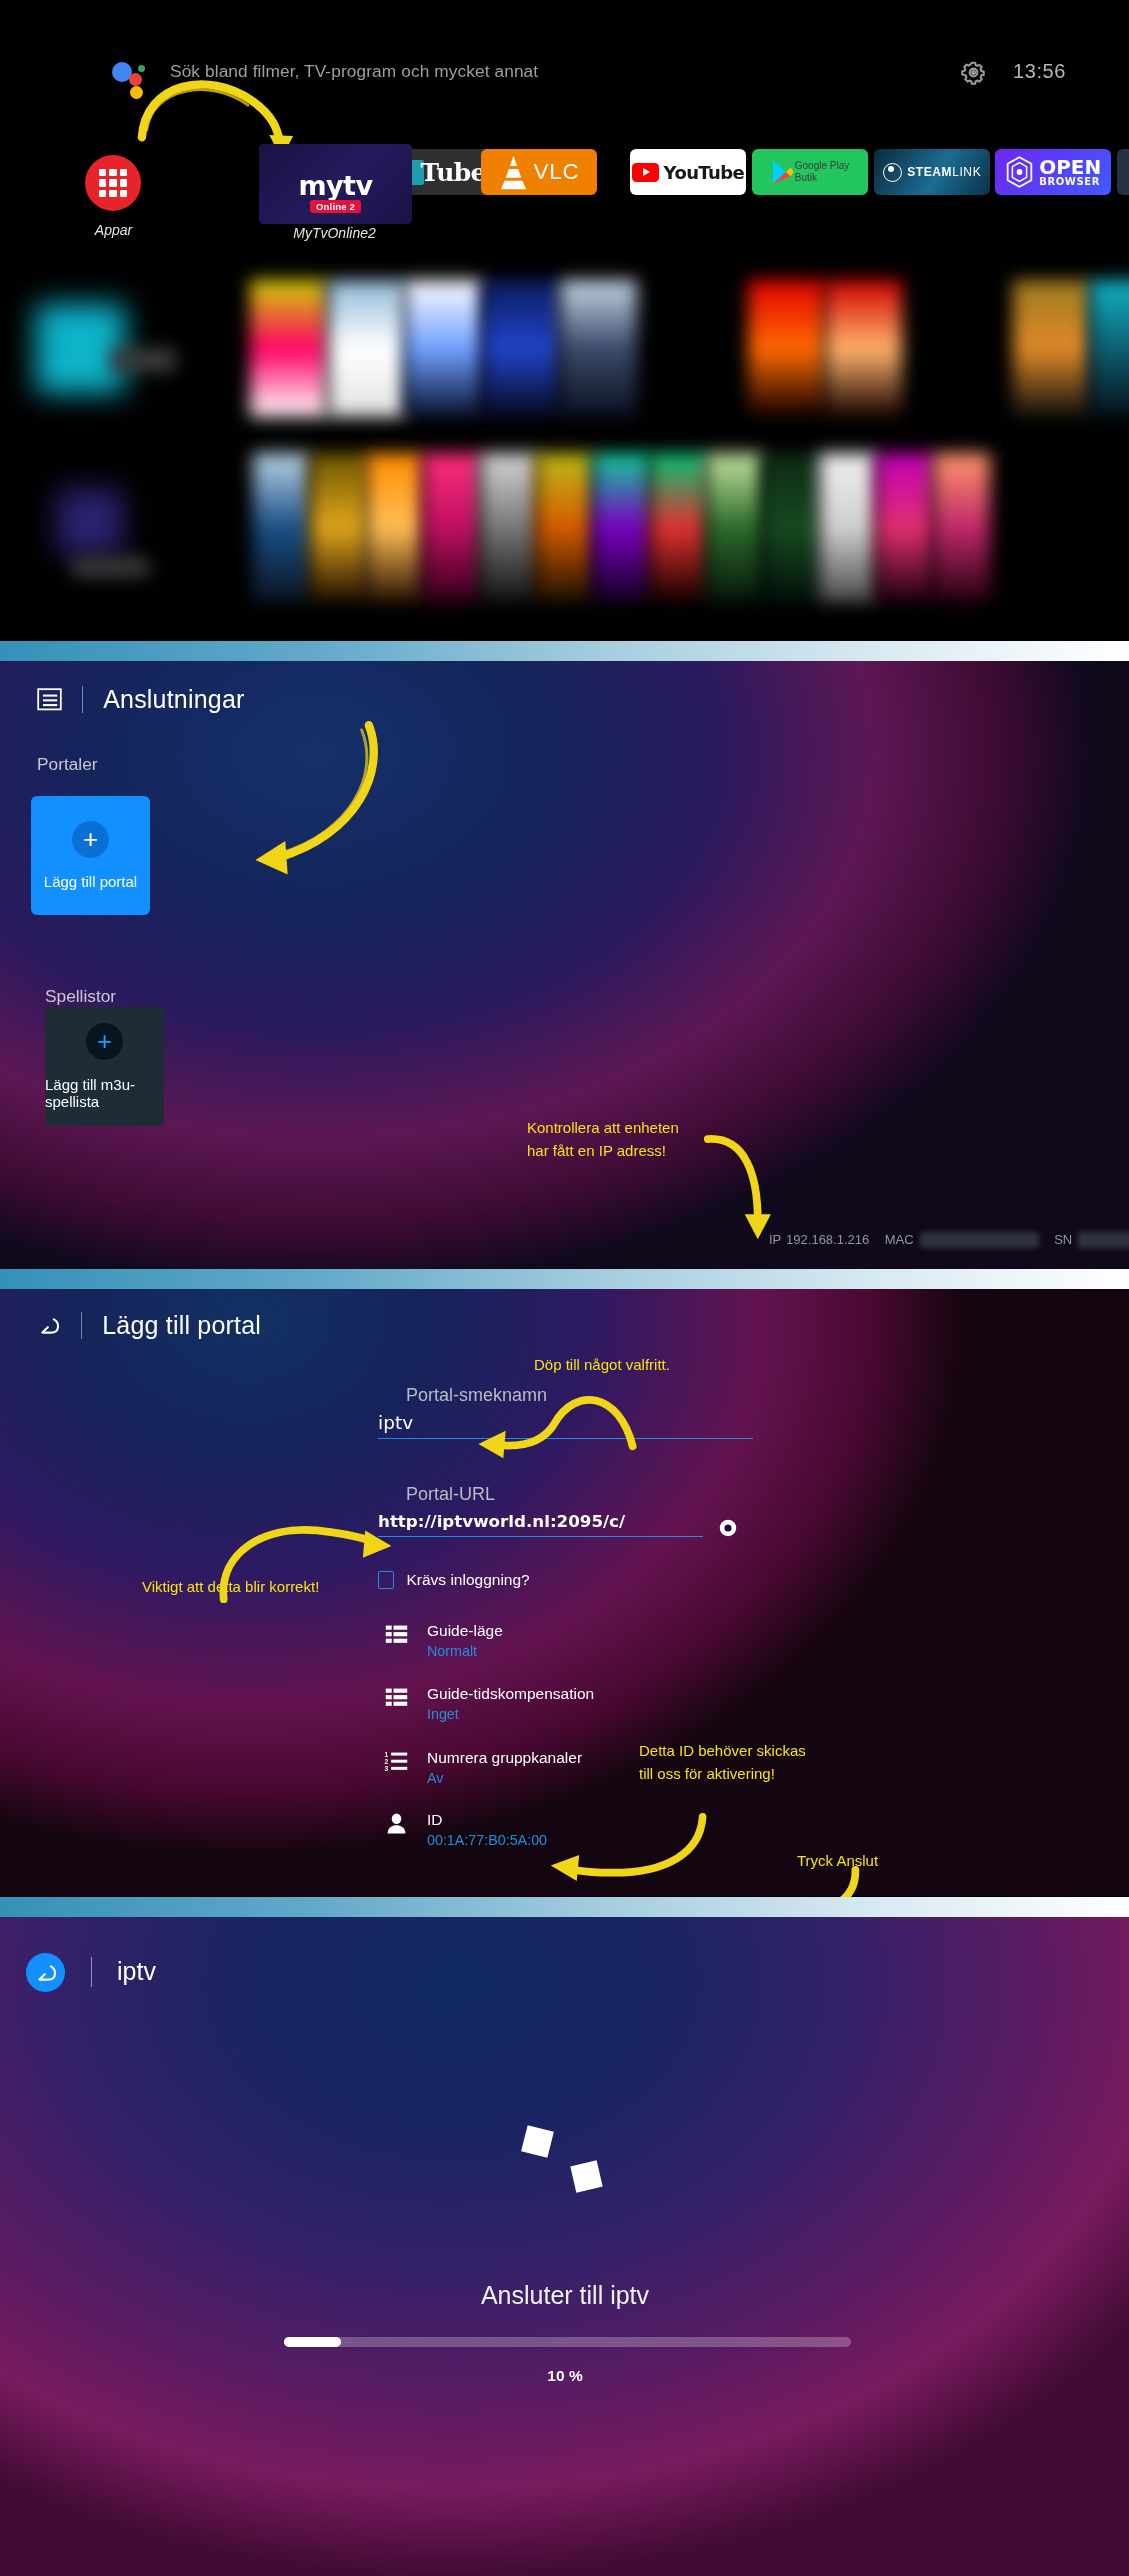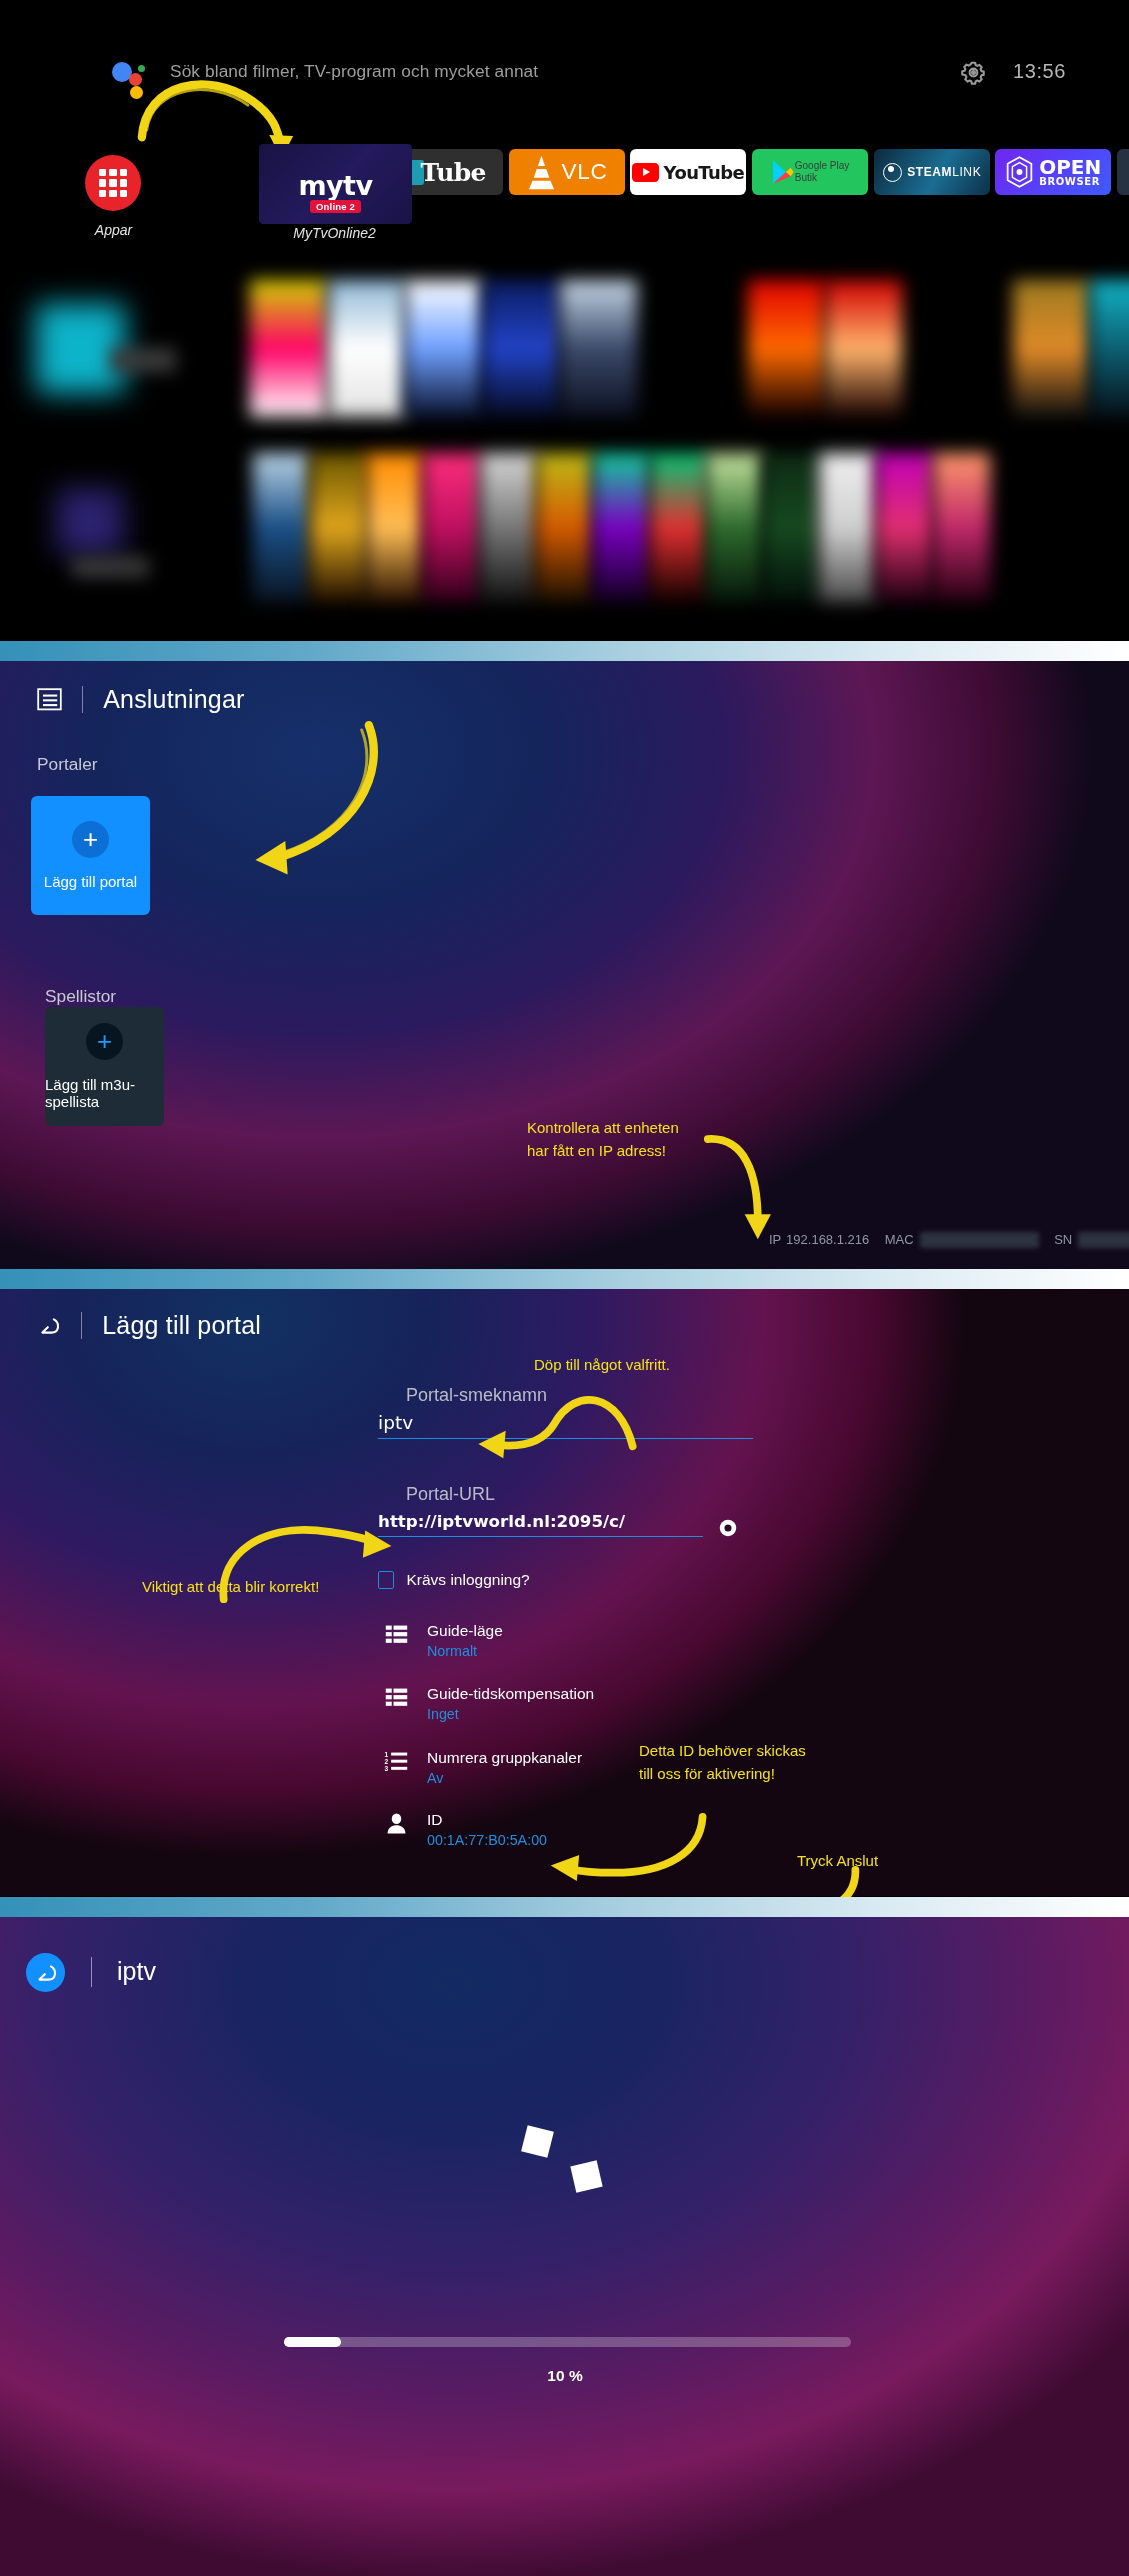--- a/index.html
+++ b/index.html
@@ -48,21 +48,21 @@
                display:flex; flex-direction:column; align-items:center; justify-content:center; z-index:5; }
   .mytv-word { font-family:"DejaVu Sans", sans-serif; font-weight:700; font-size:27px; color:#fff; line-height:1;
                letter-spacing:-0.6px; margin-top:17px; }
   .mytv-badge { margin-top:1.2px; background:#e3123b; color:#fff; font-size:9.5px; font-weight:700;
                 padding:1.2px 6px; border-radius:3px; letter-spacing:0.2px; }
 
   .tile-tube { left:387px; background:#2f2f2f; }
   .tube-sq { width:20px; height:25px; background:#1e9db0; border-radius:2.4px; margin-right:-3.6px;}
   .tube-txt { font-family:"DejaVu Serif", serif; font-weight:700; font-size:25px; color:#fff; letter-spacing:-0.6px;}
 
-  .tile-vlc { left:509px; background:#f08000; }
+  .tile-vlc { left:481px; background:#f08000; }
   .vlc-txt { font-size:22.6px; color:#fff; margin-left:6px; letter-spacing:0.6px; }
 
   .tile-yt { left:630px; background:#fff; }
   .yt-play { width:27px; height:19px; background:#ff0000; border-radius:4.2px; display:flex; align-items:center; justify-content:center; margin-right:4.8px;}
   .yt-play i { display:block; width:0;height:0;border-left:7.2px solid #fff; border-top:4.8px solid transparent; border-bottom:4.8px solid transparent; margin-left:1.8px;}
   .yt-txt { font-family:"DejaVu Sans", sans-serif; font-weight:700; font-size:18px; color:#181818; letter-spacing:-0.6px;}
 
   .tile-gp { left:752px; background:#22c55e; }
   .gp-txt { font-size:10px; color:#3c3c3c; line-height:1.25; }
 
@@ -478,20 +478,21 @@
     <svg width="24" height="24" viewBox="0 0 40 40">
       <path fill="none" stroke="#fff" stroke-width="3.5" stroke-linecap="round" stroke-linejoin="round" d="M28 9 C 38 14, 38 31, 24 31 L10 31 M18 22 L9 31 L18 31"></path>
     </svg>
   </div>
   <div style="position:absolute;left:91px;top:1957px;width:1.2px;height:30px;background:rgba(255,255,255,.5);"></div>
   <div style="position:absolute;left:117px;top:1957px;font-size:25px;color:#fff;font-weight:300;">iptv</div>
 
   <div class="lsq a"></div>
   <div class="lsq b"></div>
 
+  <div class="conn-text">Ansluter till iptv</div>
 
   <div class="progress-track">
     <div class="progress-fill" id="pfill" style="width: 10%;"></div>
   </div>
   <div class="progress-pct">10 %</div>
 
 </div>
 
 
 </body></html>

